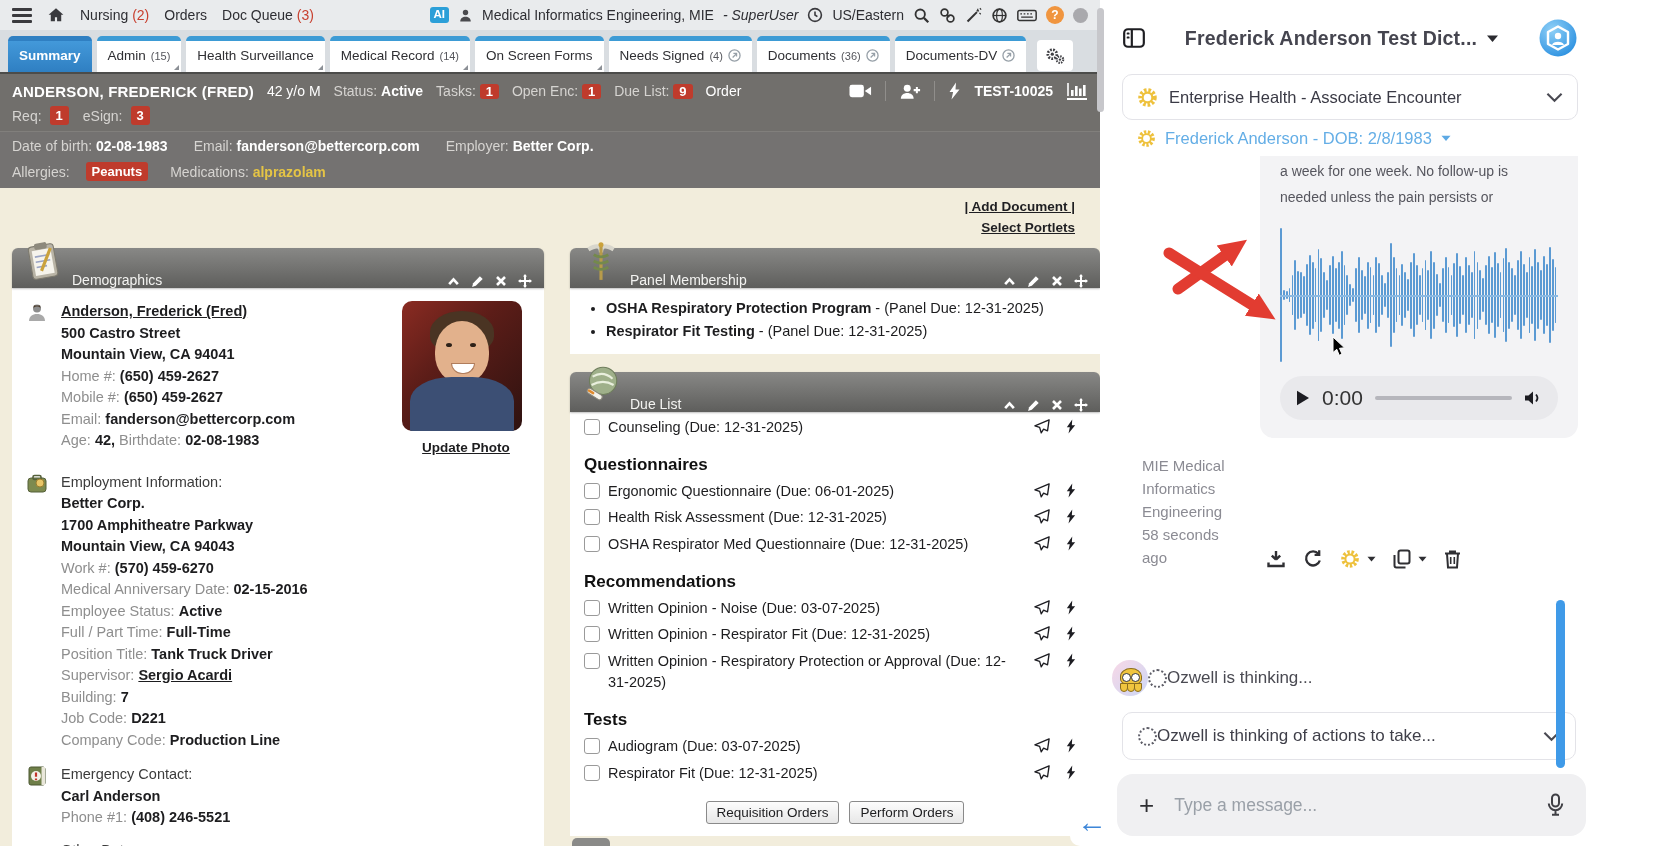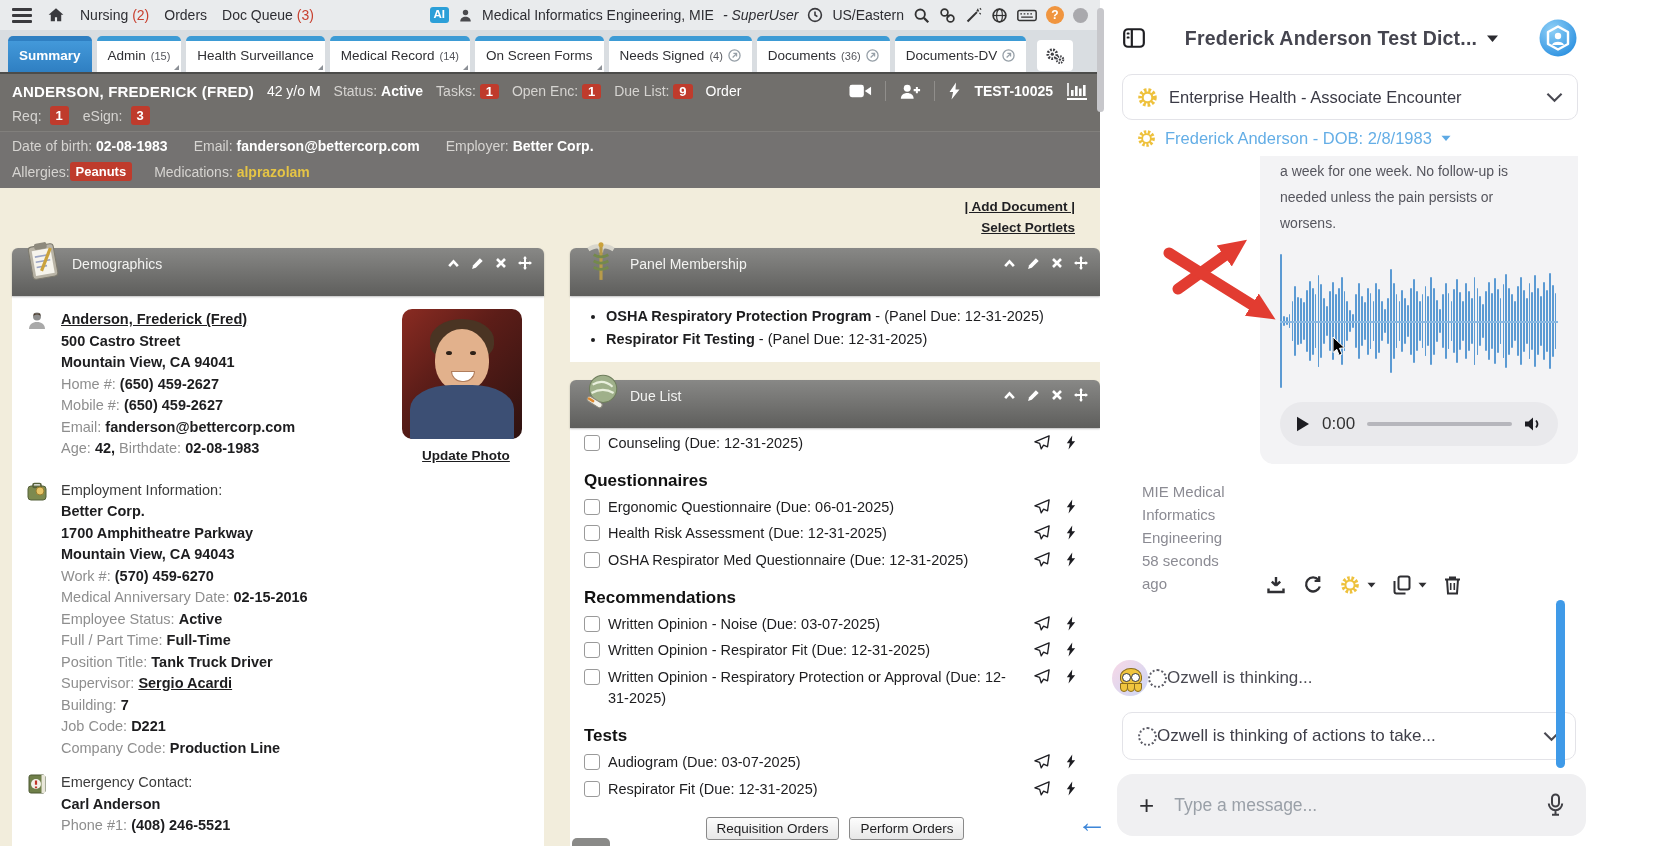--- a/index.html
+++ b/index.html
@@ -47,22 +47,22 @@
   .medyellow{color:#e5c445;font-weight:bold}
 
   .content{position:relative;padding:8px 0 0 12px}
   .content-links{text-align:right;padding-right:25px;font-size:13.5px;font-weight:bold;color:#1f1f22;line-height:21px}
   .content-links span{text-decoration:underline;cursor:pointer}
   .cols{display:flex;gap:26px;margin-top:10px}
   .col-l{width:543px}.col-r{width:541px}
 
   .portlet{position:relative}
   .phead{position:relative;height:40px;background:linear-gradient(#888886,#5e5e5c);
-         border-radius:6px 6px 0 0;display:flex;align-items:flex-start;color:#f3f3f1;font-size:14px;
-         padding:8px 12px 0 60px;box-shadow:0 1px 2px rgba(0,0,0,.25)}
+         border-radius:6px 6px 0 0;display:flex;align-items:flex-end;color:#f3f3f1;font-size:14px;
+         padding:0 12px 0 60px;box-shadow:0 1px 2px rgba(0,0,0,.25)}
   .cicons{margin-left:auto;display:flex;gap:11px;align-items:center}
   .cicons .i{cursor:pointer}
   .picon{position:absolute;left:10px;top:-8px;width:42px;height:42px}
   .pbody{background:#fff;font-size:14.5px;color:#1d1d1f;line-height:21.5px}
 
   
   .dg .pbody{padding:13px 14px 4px}
   .dg-top{display:flex}
   .dg-info{flex:1;display:flex;gap:9px}
   .gut{width:26px;padding-top:1px}
@@ -110,21 +110,21 @@
   .pattxt{font-size:16.5px;color:#64aee6}
   .chat{flex:1;overflow:hidden;margin-top:8px;position:relative}
   .bubble{margin-left:138px;width:318px;box-sizing:border-box;background:#f3f3f5;border-radius:14px;
           padding:16px 20px 18px;margin-top:-14px}
   .msgtxt{font-size:14px;line-height:26px;color:#56565e}
   .wave{display:flex;align-items:center;gap:1.1px;height:134px;position:relative;margin:18px 0 8px}
   .wave:before{content:"";position:absolute;left:0;right:0;top:50%;height:1.5px;background:#8bb9e2}
   .wave div{width:1.8px;background:#5b9ad3;border-radius:1px;flex:none}
   .player{height:44px;background:#e9e9ec;border-radius:22px;display:flex;align-items:center;
           gap:12px;padding:0 16px;margin-top:14px}
-  .ptime{font-size:17px;color:#333}
+  .ptime{font-size:21px;color:#333}
   .ptrack{flex:1;height:4px;background:#b6b6bc;border-radius:2px;cursor:pointer}
   .meta{display:flex;margin:16px 0 0 20px;align-items:flex-end}
   .metatxt{width:108px;font-size:15px;color:#8b8b93;line-height:23px}
   .micons{display:flex;align-items:center;gap:17px;margin-left:16px}
   .micons .i{cursor:pointer}
   .thinkrow{display:flex;align-items:center;gap:0;flex:none;margin:6px 0 0 -10px}
   .oz-av{width:36px;height:36px;border-radius:50%;background:linear-gradient(135deg,#f8d8e6,#cdd7f5);
          position:relative;overflow:hidden;flex:none}
   .oz-av .head{position:absolute;left:8px;top:8px;width:20px;height:15px;border-radius:50% 50% 35% 35%;background:#f0c53f;border:1px solid #8a6d1d}
   .oz-av .eye{position:absolute;top:13px;width:7px;height:7px;border-radius:50%;background:#fff;border:1.5px solid #333}
@@ -298,21 +298,21 @@
       <span class="badge">1</span>
       <span class="blab" style="margin-left:6px">eSign:</span>
       <span class="badge">3</span>
     </div>
     <div class="infobar">
       <span><span class="blab">Date of birth:</span> <span class="bval">02-08-1983</span></span>
       <span><span class="blab">Email:</span> <span class="bval">fanderson@bettercorp.com</span></span>
       <span><span class="blab">Employer:</span> <span class="bval">Better Corp.</span></span>
     </div>
     <div class="allergybar">
-      <span style="display:flex;align-items:center;gap:0">
+      <span style="display:flex;align-items:center;gap:16px">
           <span class="blab">Allergies:</span> 
           <span class="badge">Peanuts</span>
         </span>
       <span><span class="blab">Medications:</span> <span class="medyellow">alprazolam</span></span>
     </div>
   </div>
 
   <div class="content">
     <div class="content-links">
       <div><span>| Add Document |</span></div>
@@ -657,21 +657,20 @@
     <svg class="i" width="10" height="7" viewBox="0 0 10 7">
         <path d="M0.5 0.8 5 6 9.5 0.8z" fill="#5da9e4"></path>
       </svg>
   </div>
 
   <div class="chat">
     <div class="bubble">
       <div class="msgtxt">
         <div>a week for one week. No follow-up is</div>
         <div>needed unless the pain persists or</div>
-        <div>worsens.</div>
       </div>
       <div class="wave">
           <div style="height: 100%;"></div>
           <div style="height: 8%;"></div>
           <div style="height: 6%;"></div>
           <div style="height: 10%;"></div>
           <div style="height: 30%;"></div>
           <div style="height: 52%;"></div>
           <div style="height: 36%;"></div>
           <div style="height: 34%;"></div>

